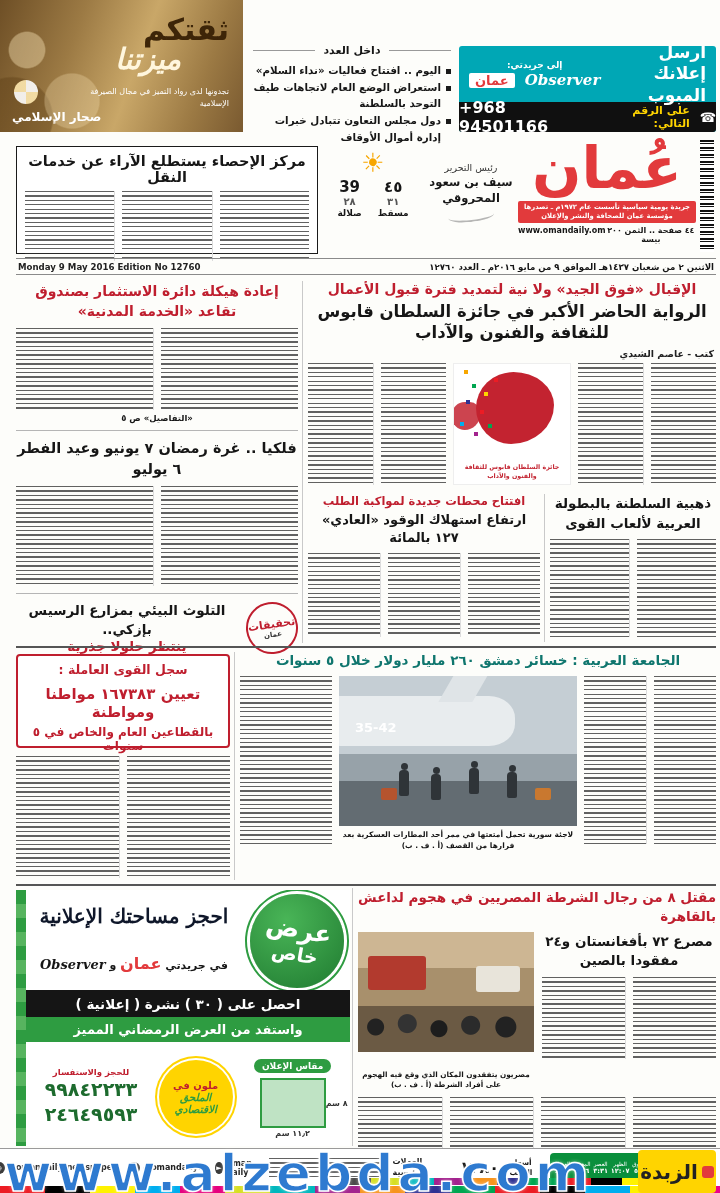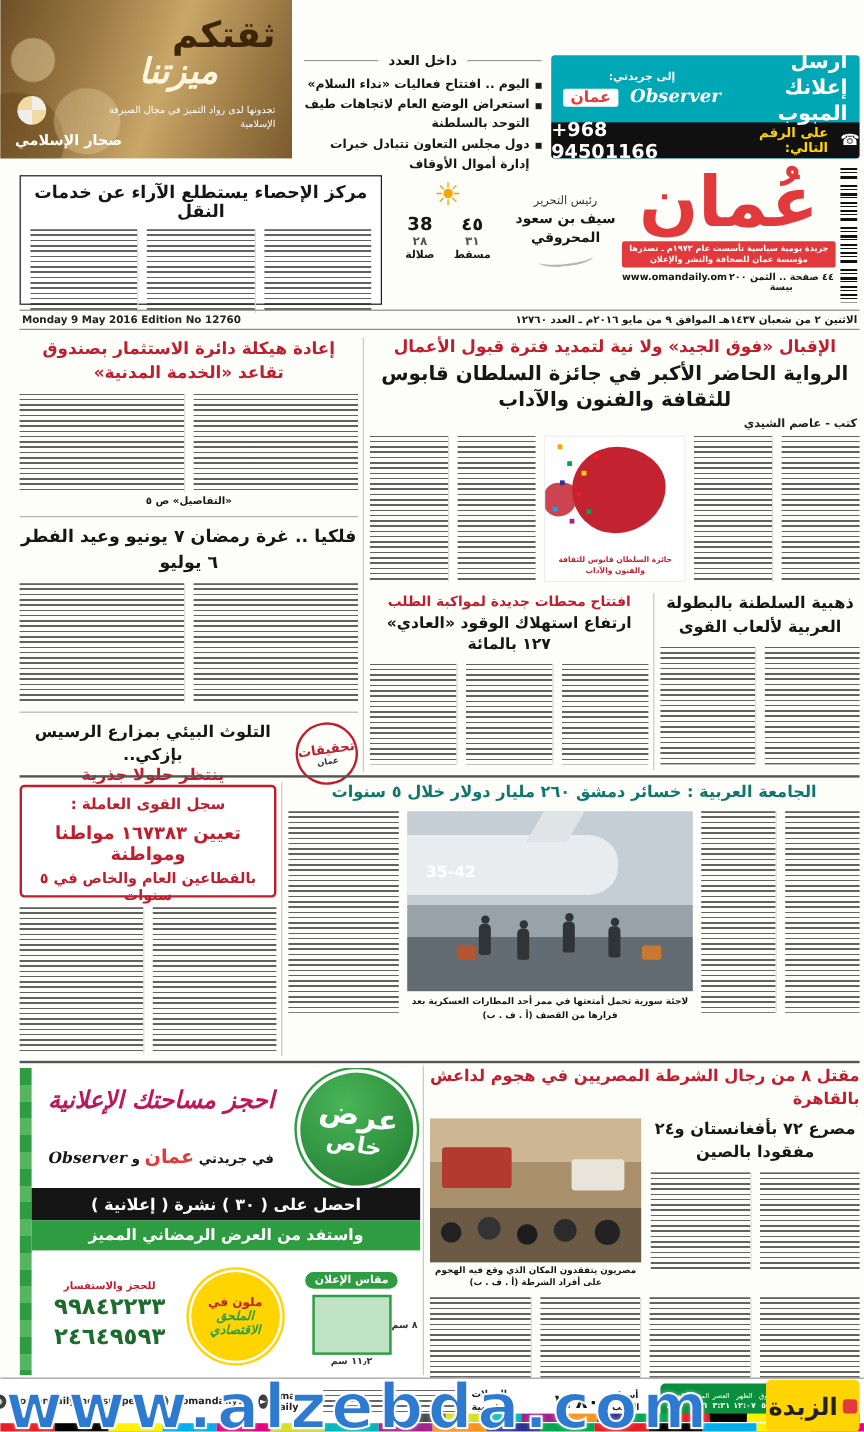--- a/index.html
+++ b/index.html
@@ -128,21 +128,21 @@
 .sy-bag{position:absolute;bottom:26px;width:16px;height:12px;background:#b5542e;border-radius:2px}
 .sy-cap{font-size:7.5px;font-weight:bold;text-align:center;margin-top:4px;line-height:1.4}
 .sy-coll{flex:1}
 
 
 .house-ad{position:absolute;left:16px;top:890px;width:334px;height:256px;background:#fff;overflow:hidden}
 .ha-strip{position:absolute;left:0;top:0;width:10px;height:100%;background:repeating-linear-gradient(to bottom,#2e9c41 0 14px,#57b45f 14px 28px)}
 .ha-badge{position:absolute;right:6px;top:4px;width:94px;height:94px;border-radius:50%;background:radial-gradient(circle at 35% 30%,#49b557,#1f7a30);display:flex;flex-direction:column;align-items:center;justify-content:center;color:#fff;transform:rotate(10deg);box-shadow:0 0 0 3px #fff,0 0 0 5px #2e9c41}
 .ha-badge .b1{font-size:25px;font-weight:bold;line-height:1.05}
 .ha-badge .b2{font-size:19px;font-weight:bold}
-.ha-title{position:absolute;right:108px;top:14px;width:216px;font-size:20px;font-weight:bold;font-style:italic;color:#be185d;text-align:center;font-family:"DejaVu Serif",serif}
+.ha-title{position:absolute;right:108px;top:14px;width:216px;font-size:20px;font-weight:bold;color:#0f172a;text-align:center;font-family:"DejaVu Serif",serif}
 .ha-papers{position:absolute;right:108px;top:64px;width:216px;text-align:center;font-size:11px;font-weight:bold}
 .ha-papers .oman{color:#e23a3c;font-size:16px}
 .ha-papers .obs{font-family:"DejaVu Serif",serif;font-style:italic;font-size:13px;direction:ltr;display:inline-block}
 .ha-band1{position:absolute;left:10px;right:0;top:100px;height:27px;background:#151515;color:#fff;font-size:13.5px;font-weight:bold;display:flex;align-items:center;justify-content:center}
 .ha-band2{position:absolute;left:10px;right:0;top:127px;height:25px;background:#2e9c41;color:#fff;font-size:13px;font-weight:bold;display:flex;align-items:center;justify-content:center}
 .ha-bottom{position:absolute;left:10px;right:0;top:158px;bottom:0;display:flex;align-items:center;justify-content:space-around;padding:0 8px}
 .ha-size{text-align:center;position:relative;padding-bottom:12px}
 .ha-size-label{display:inline-block;background:#2e9c41;color:#fff;font-size:9px;font-weight:bold;padding:2px 8px;border-radius:8px}
 .ha-square{width:66px;height:50px;background:#bfe3c4;border:2px solid #2e9c41;margin:5px auto 0;position:relative}
 .ha-sq-w{position:absolute;left:50%;bottom:-12px;transform:translateX(-50%);font-size:8px;font-weight:bold;color:#333;white-space:nowrap}
@@ -159,21 +159,21 @@
 .eg-head{font-size:13.5px;font-weight:bold;color:#bf1e2e;text-align:right;line-height:1.4}
 .eg-row{display:flex;gap:8px;margin-top:6px}
 .af-block{flex:1}
 .af-head{font-size:13.5px;font-weight:bold;text-align:center;line-height:1.45}
 .af-body{height:82px;margin-top:6px}
 .eg-photo-wrap{flex:0 0 176px}
 .eg-photo{position:relative;width:176px;height:120px;background:linear-gradient(#cdb693 0 30%,#a8906c 30% 62%,#6b5a44 62% 100%);overflow:hidden}
 .eg-truck{position:absolute;left:10px;top:24px;width:58px;height:34px;background:#b23a2e;border-radius:3px}
 .eg-van{position:absolute;right:14px;top:34px;width:44px;height:26px;background:#e8e4da;border-radius:3px}
 .eg-crowd{position:absolute;bottom:8px;left:0;right:0;height:34px;background:radial-gradient(circle at 10% 50%,#222 0 8px,transparent 9px),radial-gradient(circle at 28% 40%,#333 0 9px,transparent 10px),radial-gradient(circle at 46% 55%,#1d1d1d 0 8px,transparent 9px),radial-gradient(circle at 64% 45%,#2b2b2b 0 9px,transparent 10px),radial-gradient(circle at 84% 50%,#222 0 10px,transparent 11px)}
-.eg-cap{font-size:7.3px;font-weight:bold;text-align:center;margin-top:2px;line-height:1.35}
+.eg-cap{font-size:7.3px;font-weight:bold;text-align:center;margin-top:18px;line-height:1.35}
 .eg-body{height:68px;margin-top:8px}
 
 
 .bottombar{position:absolute;left:0;top:1148px;width:720px;height:38px;border-top:1px solid #9a9a9a;background:#fff;display:flex;align-items:center;gap:12px;padding:0 10px;z-index:1}
 .prayer{flex:0 0 160px;height:30px;background:#0a8f3c;border-radius:4px;display:flex;align-items:center;color:#fff;padding:0 5px;gap:5px}
 .prayer-title{font-size:7.2px;font-weight:bold;width:32px;line-height:1.3;text-align:center}
 .prayer-grid{flex:1;display:flex;justify-content:space-between}
 .pt{text-align:center}
 .pt .n{font-size:5.6px}
 .pt .t{font-size:6.6px;font-weight:bold;direction:ltr}
@@ -246,21 +246,21 @@
 
   <div class="weather">
     <div class="sun">☀</div>
     <div class="wx-grid">
       <div class="wx-cell">
         <div class="hi">٤٥</div>
         <div class="lo">٣١</div>
         <div class="city">مسقط</div>
       </div>
       <div class="wx-cell">
-        <div class="hi">38</div>
+        <div class="hi">39</div>
         <div class="lo">٢٨</div>
         <div class="city">صلالة</div>
       </div>
     </div>
   </div>
 
   <div class="editor">
     <div class="ed-label">رئيس التحرير</div>
     <div class="ed-name">سيف بن سعود المحروقي</div>
     <div class="ed-sign"></div>

